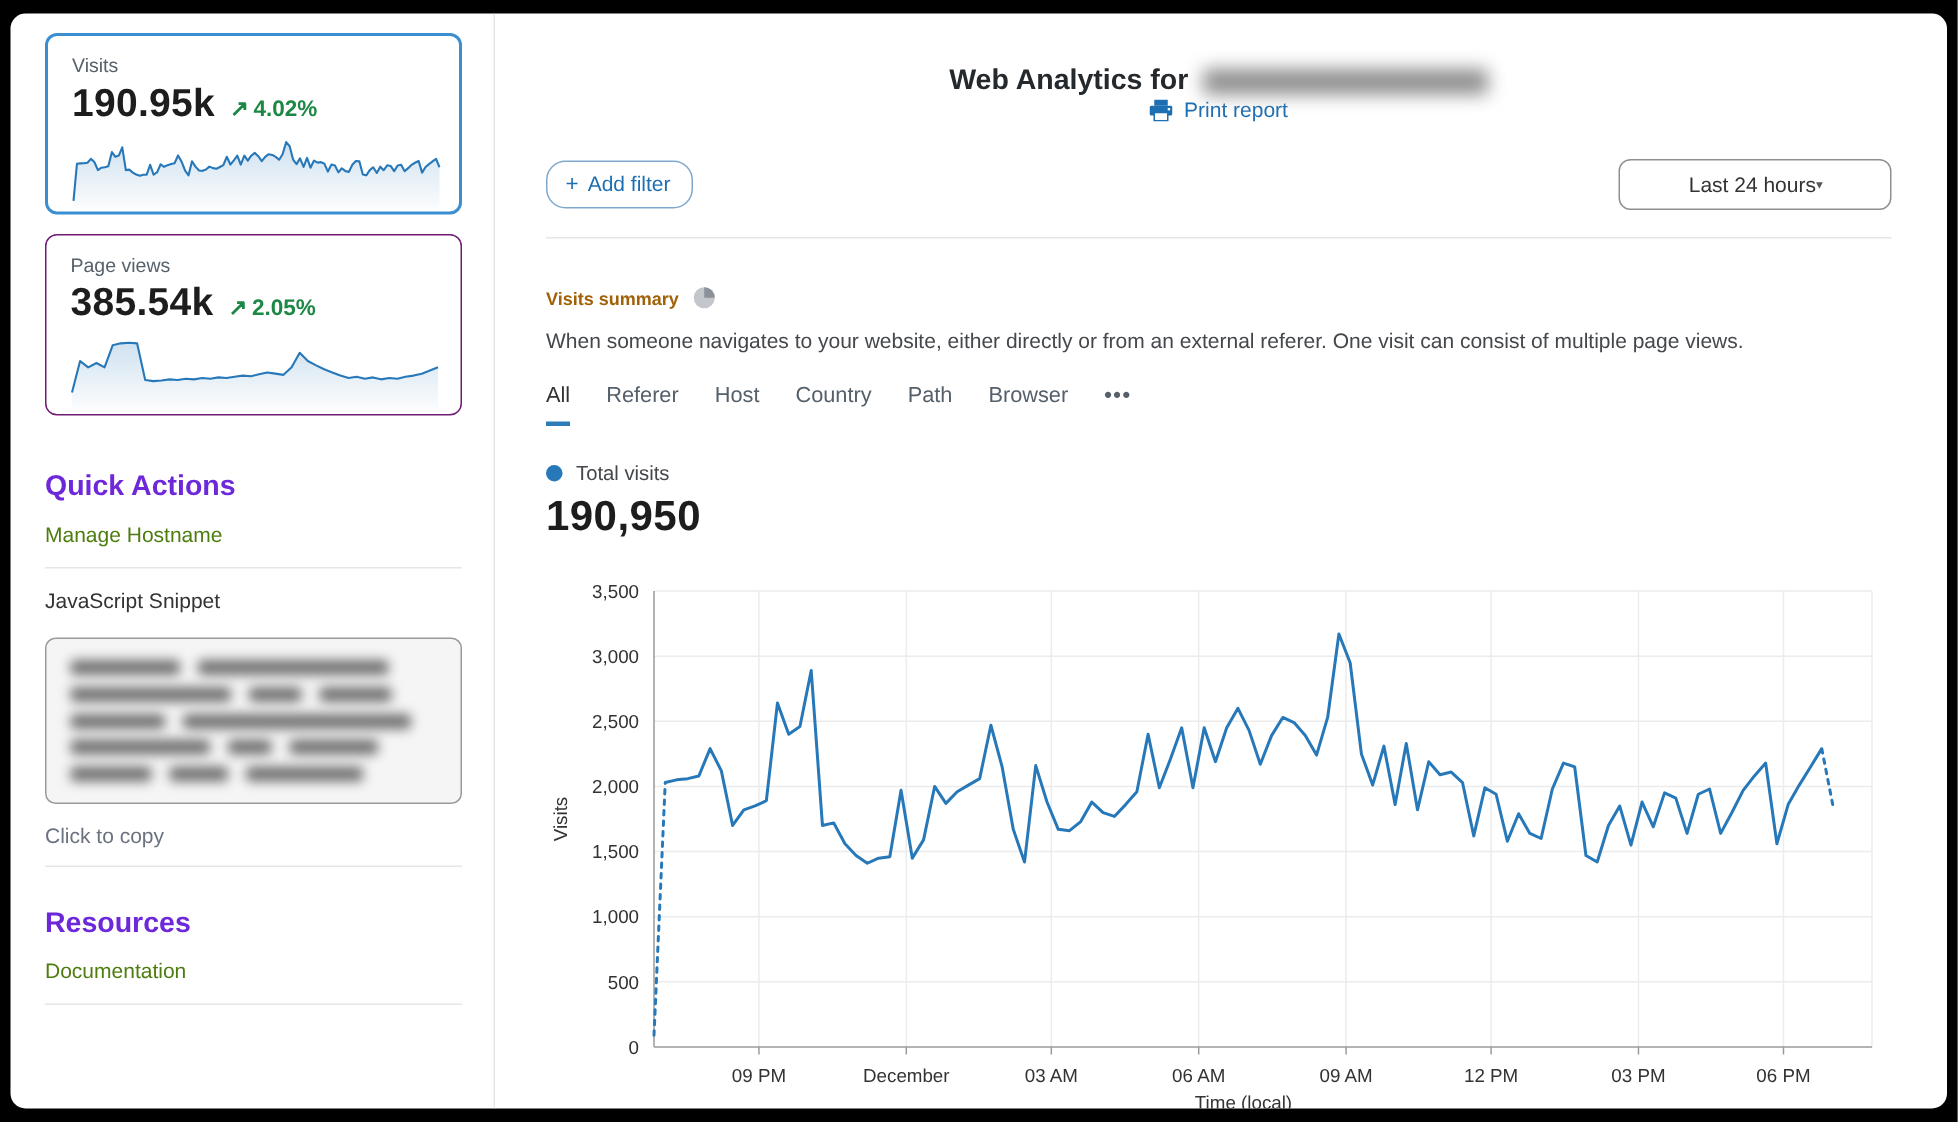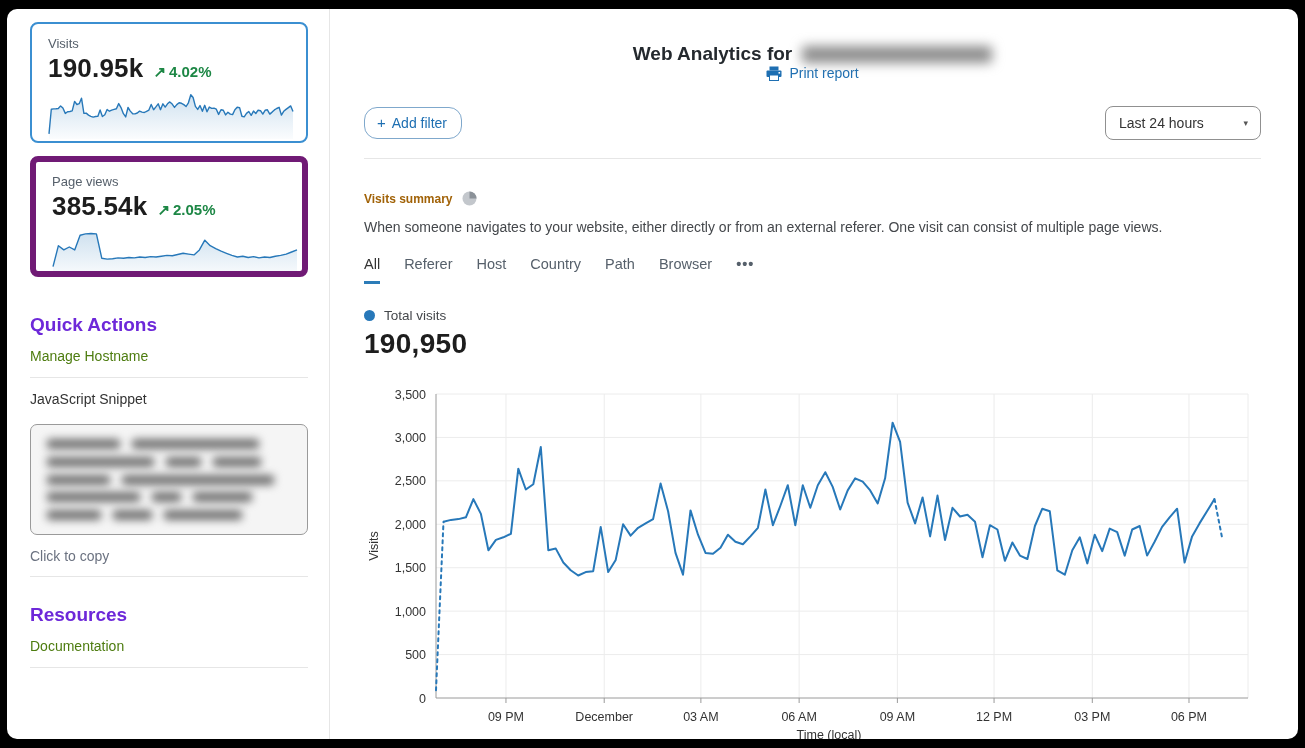--- a/index.html
+++ b/index.html
@@ -10,21 +10,21 @@
     -webkit-font-smoothing:antialiased;
   }
   .frame { width:1305px; height:748px; background:#000; padding:9px 7px; }
   .page {
     width:100%; height:730px; background:#fff; border-radius:10px;
     display:flex; overflow:hidden;
   }
   
   .sidebar { width:278px; margin-left:23px; padding-top:13px; flex:none; }
   .mcard {
-    border:6px solid #701a75; border-radius:8px; padding:9px 16px 0 16px;
+    border:1px solid #701a75; border-radius:8px; padding:9px 16px 0 16px;
     height:121px; margin-bottom:13px; background:#fff; overflow:hidden;
     cursor:pointer;
   }
   .mcard.selected { border:2px solid #3b8fd1; }
   .mcard-label { font-size:13px; color:#56606b; margin-top:3px; }
   .mcard-row { display:flex; align-items:baseline; margin-top:2px; }
   .mcard-value { font-size:26px; font-weight:700; color:#1d1d1d; letter-spacing:.2px; }
   .mcard-delta { font-size:15px; font-weight:600; color:#1d8745; margin-left:10px; }
   .mcard-delta .arrow { font-weight:700; margin-right:3px; }
   .mcard svg { display:block; margin-top:6px; }
@@ -52,22 +52,22 @@
   .print-link { display:flex; align-items:center; font-size:14px; color:#1e6fb2; cursor:pointer; text-decoration:none; }
   .print-link svg { margin-right:7px; }
   .filter-row { display:flex; justify-content:space-between; align-items:center; margin-top:25px; }
   .add-filter {
     font-size:14px; color:#1e6fb2; background:#fff; border:1px solid #7fa8cc;
     border-radius:13px; padding:6px 14px 7px 12px; cursor:pointer;
     font-family:"Liberation Sans", sans-serif;
   }
   .add-filter .plus { font-size:15px; margin-right:6px; font-weight:400; }
   .dropdown {
-    width:156px; height:34px; border:1px solid #909090; border-radius:8px;
-    display:flex; align-items:center; justify-content:space-between;
+    width:182px; height:34px; border:1px solid #909090; border-radius:8px;
+    display:flex; align-items:center; justify-content:center;
     padding:0 12px 0 13px; font-size:14px; color:#333; cursor:pointer; background:#fff;
   }
   .caret { font-size:9px; color:#555; }
   .hdiv { border:none; border-top:1px solid #e6e6e6; margin-top:18px; }
   .sum-title-row { display:flex; align-items:center; margin-top:32px; }
   .sum-title { font-size:12px; font-weight:700; color:#a16207; }
   .pie-icon { margin-left:9px; display:inline-flex; }
   .sum-desc { font-size:14px; color:#44474b; margin-top:13px; }
   .tabs { display:flex; gap:24px; margin-top:21px; align-items:flex-end; }
   .tab { font-size:14.5px; color:#56606b; padding-bottom:9px; cursor:pointer; border-bottom:3px solid transparent; }

